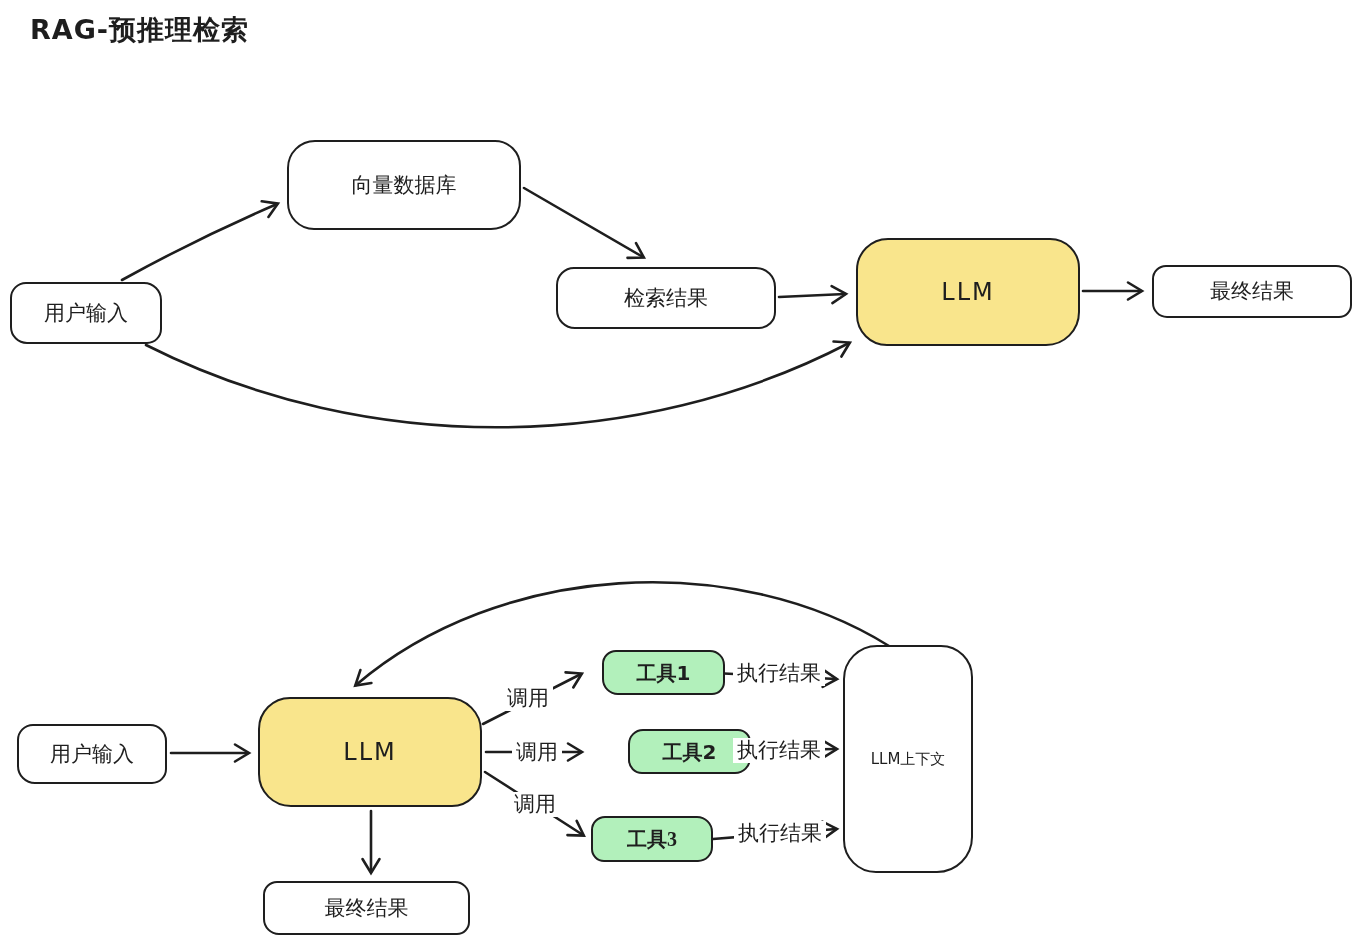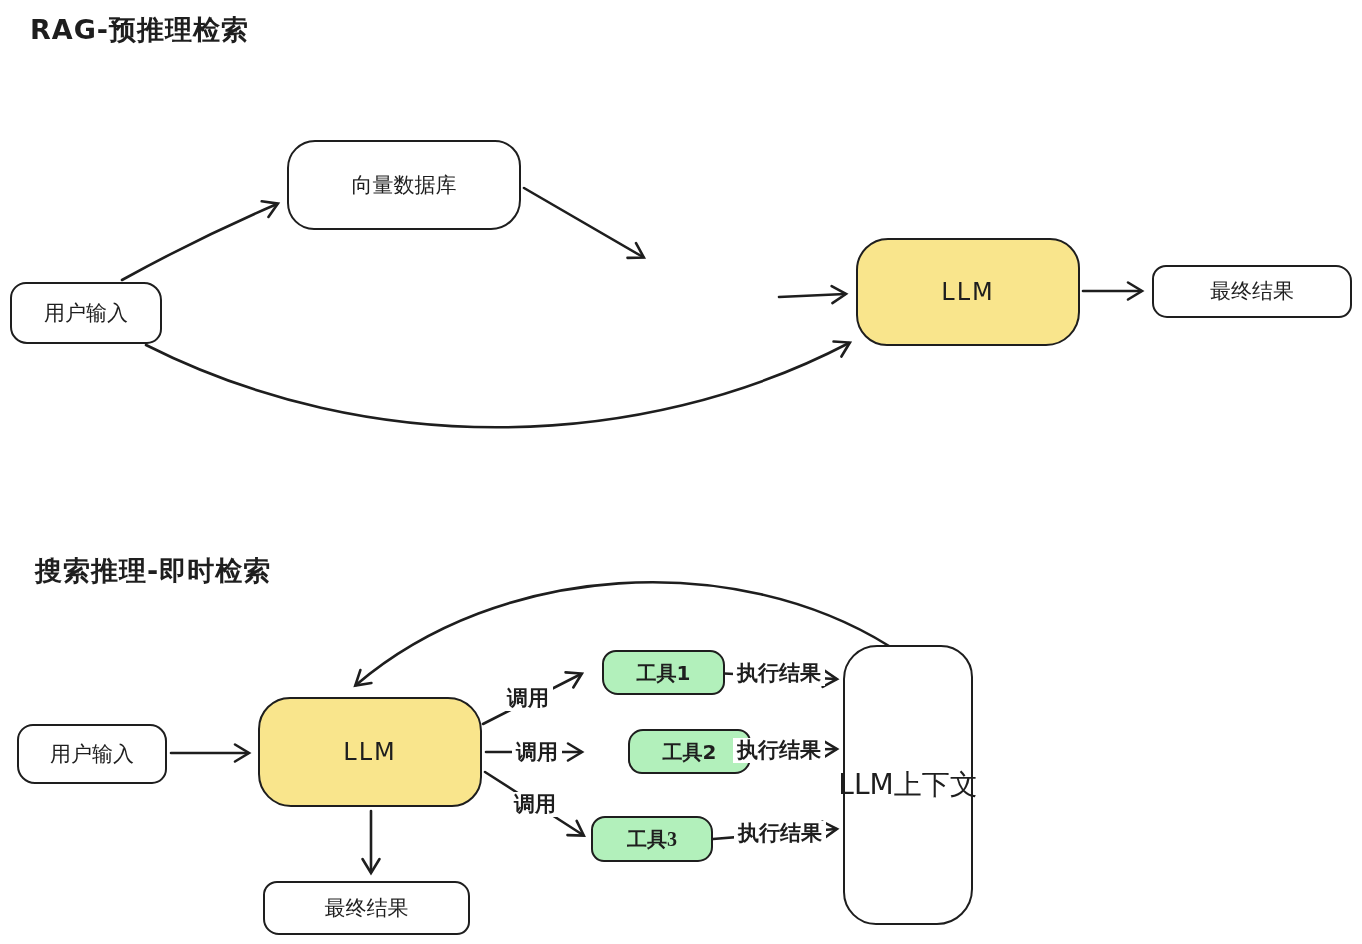--- a/index.html
+++ b/index.html
@@ -56,21 +56,21 @@
     white-space:nowrap;
     line-height:1;
   }
   .node.yellow{background:var(--yellow-fill);}
   .node.green{background:var(--green-fill);font-weight:600;font-size:20px;}
   .node.llm-text{font-size:24px;letter-spacing:2px;font-weight:500;}
   .edge-label{
     position:absolute;
     background:var(--bg);
     font-size:21px;
-    font-weight:700;
+    font-weight:400;
     padding:1px 4px;
     white-space:nowrap;
     line-height:1.1;
   }
 </style>
 </head>
 <body>
 
 <div class="canvas">
 
@@ -97,38 +97,38 @@
     <path class="edge" d="M 713 839 L 836 829"></path>
     <path class="edge" d="M 371 811 L 371 872"></path>
   </svg>
 
   <div class="diagram-title" style="left:30px;top:12px;">RAG-预推理检索</div>
 
   <div class="node" style="left:10px;top:282px;width:152px;height:62px;border-radius:16px 18px 15px 17px;">用户输入</div>
 
   <div class="node" style="left:287px;top:140px;width:234px;height:90px;border-radius:28px 26px 30px 27px;">向量数据库</div>
 
+  <div class="node" style="left:556px;top:267px;width:220px;height:62px;border-radius:18px 20px 17px 19px;">检索结果</div>
 
   <div class="node yellow llm-text" style="left:856px;top:238px;width:224px;height:108px;border-radius:32px 30px 34px 31px;">LLM</div>
 
   <div class="node" style="left:1152px;top:265px;width:200px;height:53px;border-radius:14px 16px 13px 15px;">最终结果</div>
 
-  <div class="diagram-title" style="left:35px;top:553px;">搜索推理-即时检索</div>
 
   <div class="node" style="left:17px;top:724px;width:150px;height:60px;border-radius:16px 17px 15px 18px;">用户输入</div>
 
   <div class="node yellow llm-text" style="left:258px;top:697px;width:224px;height:110px;border-radius:32px 34px 30px 33px;">LLM</div>
 
   <div class="node green" style="left:590px;top:650px;width:123px;height:45px;border-radius:14px 15px 13px 16px;margin-left:12px;">工具1</div>
 
   <div class="node green" style="left:590px;top:729px;width:123px;height:45px;border-radius:15px 13px 16px 14px;margin-left:38px;">工具2</div>
 
   <div class="node green" style="left:591px;top:816px;width:122px;height:46px;border-radius:14px 16px 15px 13px;font-family:Liberation Serif, serif;">工具3</div>
 
-  <div class="node" style="left:843px;top:645px;width:130px;height:280px;border-radius:34px 32px 36px 33px;font-size:28px;">LLM上下文</div>
+  <div class="node" style="left:843px;top:645px;width:130px;height:228px;border-radius:34px 32px 36px 33px;font-size:15px;">LLM上下文</div>
 
   <div class="node" style="left:263px;top:881px;width:207px;height:54px;border-radius:14px 15px 13px 16px;">最终结果</div>
 
   <div class="edge-label" style="left:503px;top:686px;">调用</div>
   <div class="edge-label" style="left:512px;top:740px;">调用</div>
   <div class="edge-label" style="left:510px;top:792px;">调用</div>
   <div class="edge-label" style="left:733px;top:661px;">执行结果</div>
   <div class="edge-label" style="left:733px;top:738px;">执行结果</div>
   <div class="edge-label" style="left:734px;top:821px;">执行结果</div>
 

